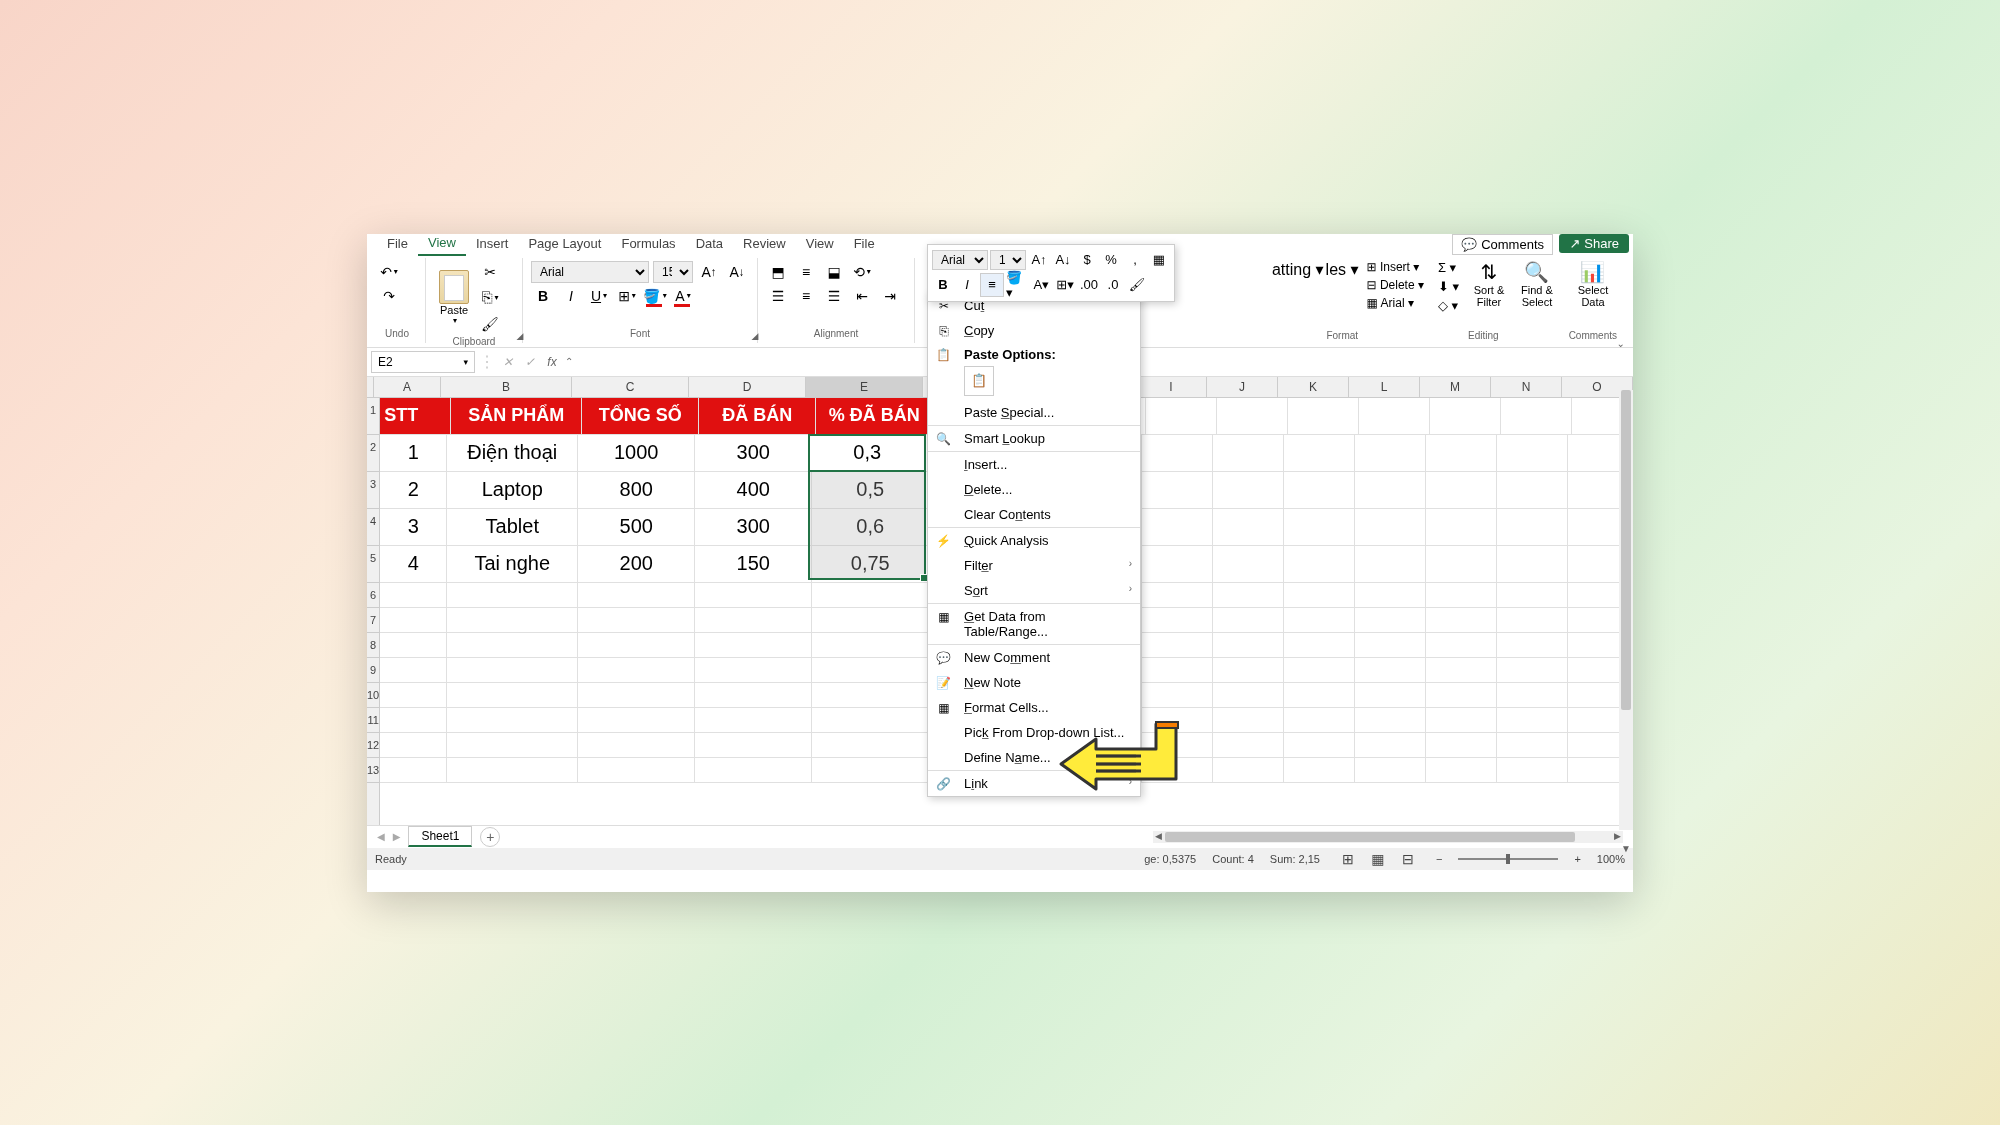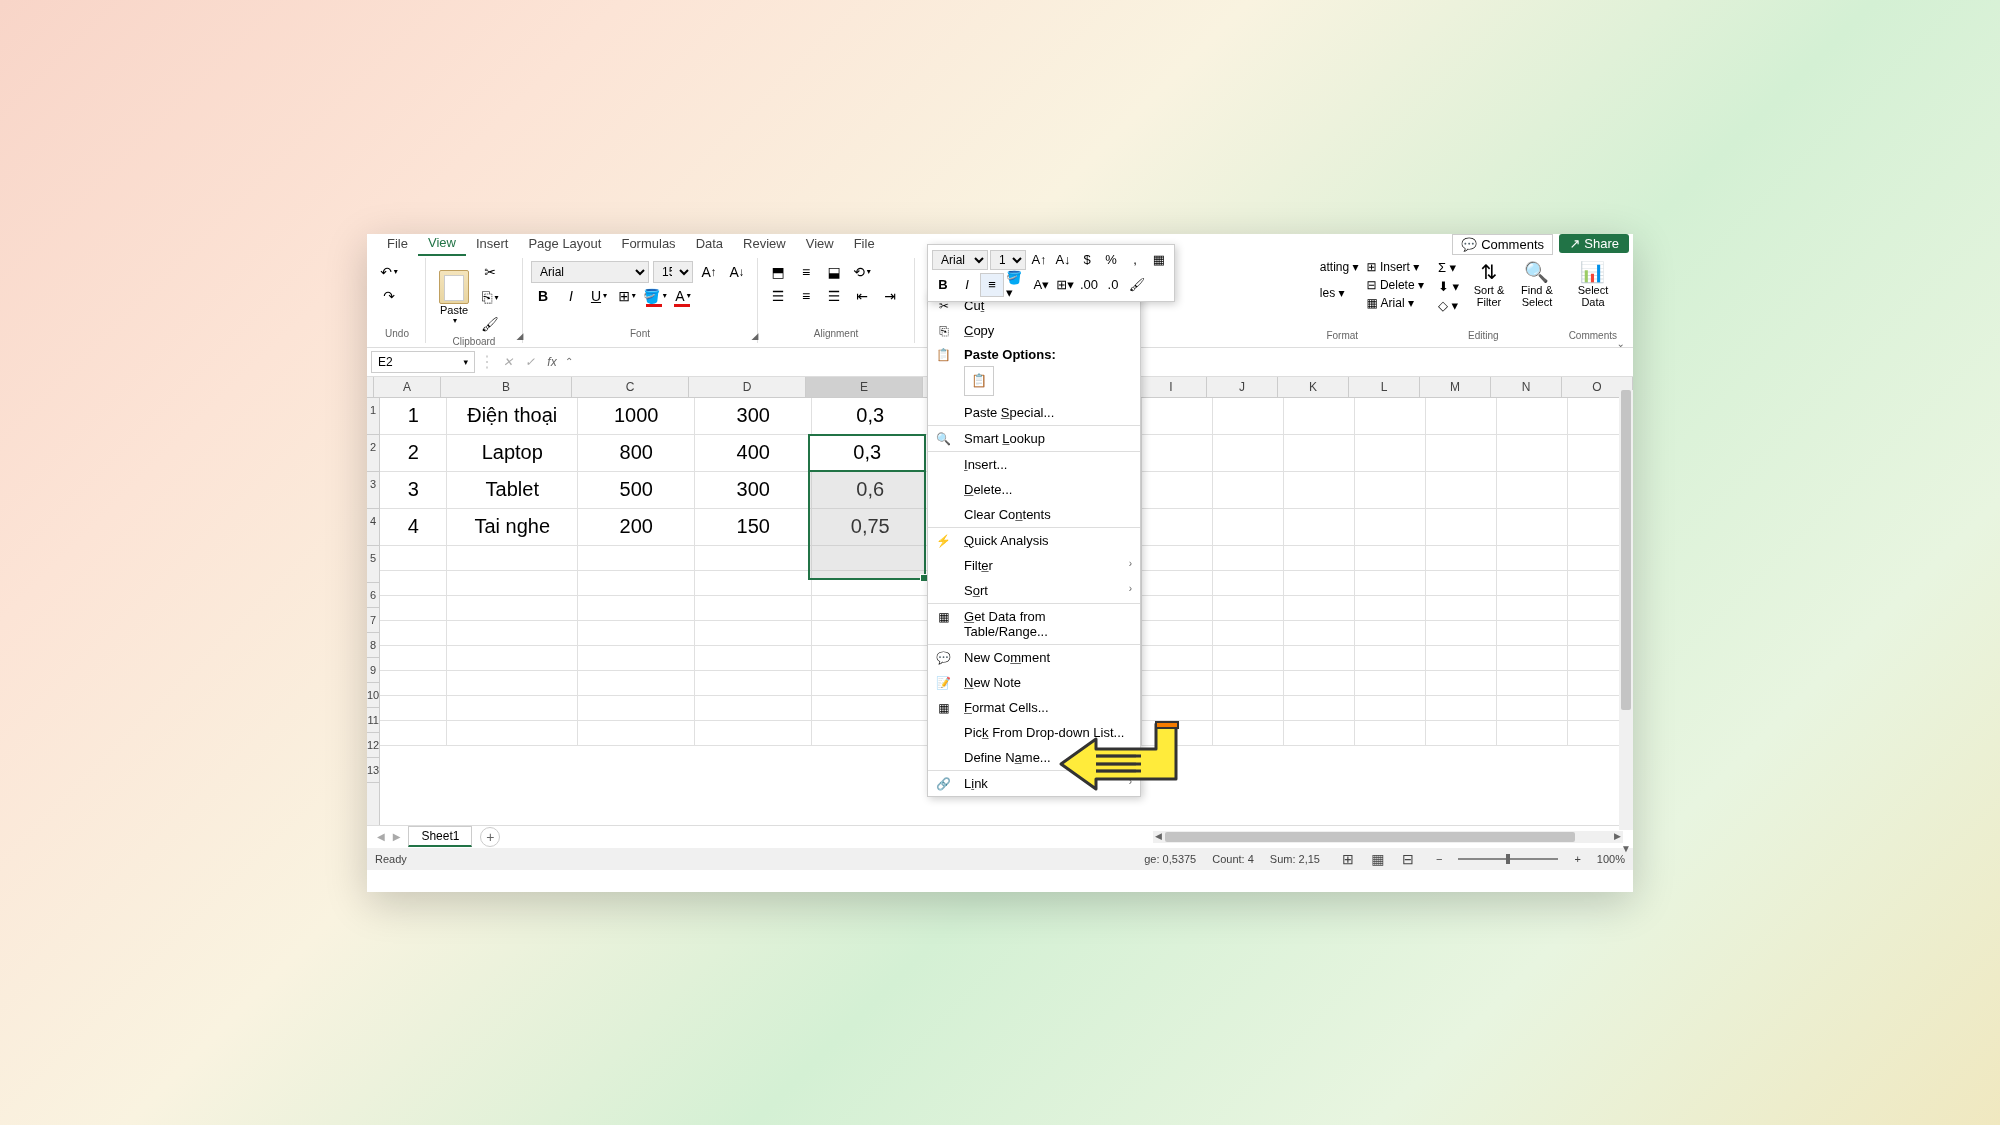--- a/index.html
+++ b/index.html
@@ -163,21 +163,21 @@
           <div class="btn-icon">⇥</div>
         </div>
         <div class="ribbon-group-label">Alignment</div>
       </div>
       <div class="ribbon-group" style="width:200px">
         <div style="height:56px"></div>
         <div class="ribbon-group-label">Styles</div>
       </div>
       <div class="ribbon-group top-right-group">
         <div style="display:flex;align-items:flex-start;height:56px">
-          <div style="display:flex;flex-direction:column;font-size:12px;gap:12px;margin-right:8px">
+          <div style="display:flex;flex-direction:row;font-size:16px;gap:2px;margin-right:8px">
             <div style="text-align:right"><span>atting</span> ▾</div>
             <div>les ▾</div>
           </div>
           <div style="display:flex;flex-direction:column;font-size:12px;gap:4px;margin-right:14px">
             <div>⊞ <span>Insert</span> ▾</div>
             <div>⊟ <span>Delete</span> ▾</div>
             <div>▦ <span>Arial</span> ▾</div>
           </div>
           <div style="display:flex;flex-direction:column;font-size:13px;gap:4px;margin-right:8px">
             <div>Σ ▾</div>
@@ -251,20 +251,37 @@
           <div class="row-header">7</div>
           <div class="row-header">8</div>
           <div class="row-header">9</div>
           <div class="row-header">10</div>
           <div class="row-header">11</div>
           <div class="row-header">12</div>
           <div class="row-header">13</div>
         </div>
       <div class="cells" id="cells">
           <div class="cell-row tall">
+            <div class="cell header-cell" style="width: 66px; justify-content: flex-start; padding-left: 4px;">STT</div>
+            <div class="cell header-cell" style="width: 130px;">SẢN PHẨM</div>
+            <div class="cell header-cell" style="width: 116px;">TỔNG SỐ</div>
+            <div class="cell header-cell" style="width: 116px;">ĐÃ BÁN</div>
+            <div class="cell header-cell" style="width: 116px;">% ĐÃ BÁN</div>
+            <div class="cell" style="width: 70px;"></div>
+            <div class="cell" style="width: 70px;"></div>
+            <div class="cell" style="width: 70px;"></div>
+            <div class="cell" style="width: 70px;"></div>
+            <div class="cell" style="width: 70px;"></div>
+            <div class="cell" style="width: 70px;"></div>
+            <div class="cell" style="width: 70px;"></div>
+            <div class="cell" style="width: 70px;"></div>
+            <div class="cell" style="width: 70px;"></div>
+            <div class="cell" style="width: 70px;"></div>
+          </div>
+          <div class="cell-row tall">
             <div class="cell data" style="width: 66px;">1</div>
             <div class="cell data" style="width: 130px;">Điện thoại</div>
             <div class="cell data" style="width: 116px;">1000</div>
             <div class="cell data" style="width: 116px;">300</div>
             <div class="cell data" style="width: 116px;">0,3</div>
             <div class="cell" style="width: 70px;"></div>
             <div class="cell" style="width: 70px;"></div>
             <div class="cell" style="width: 70px;"></div>
             <div class="cell" style="width: 70px;"></div>
             <div class="cell" style="width: 70px;"></div>

